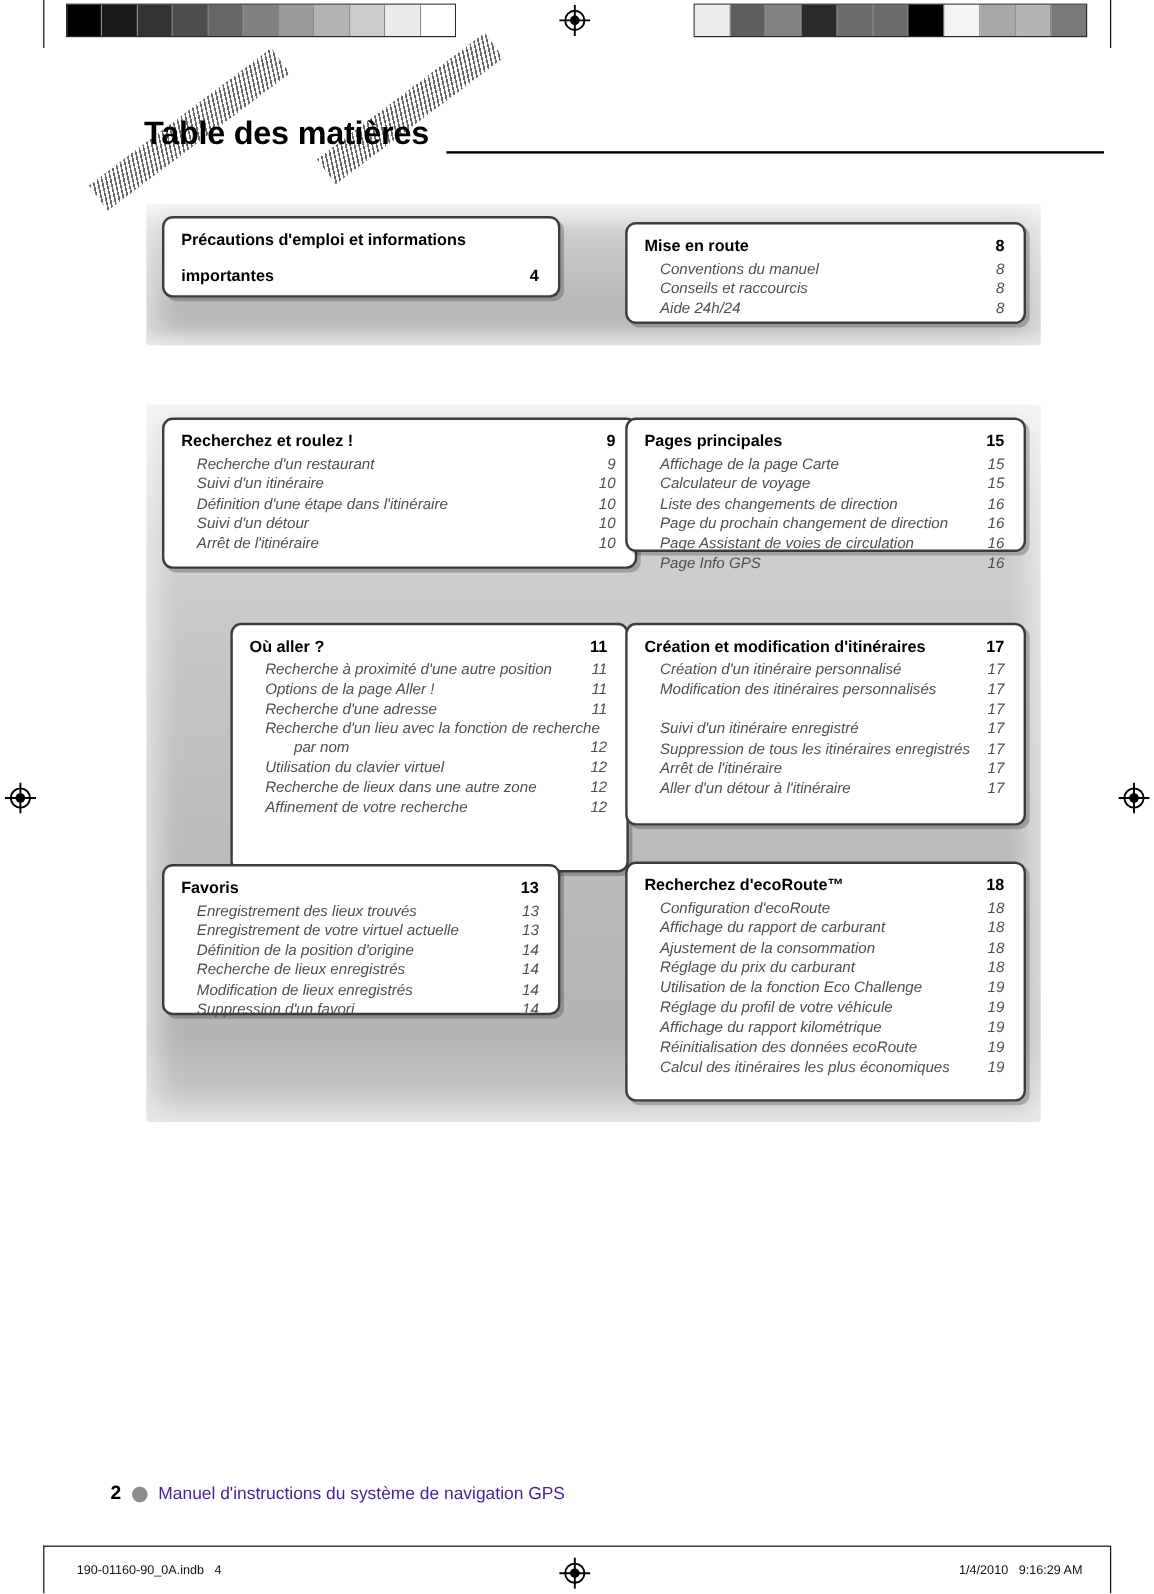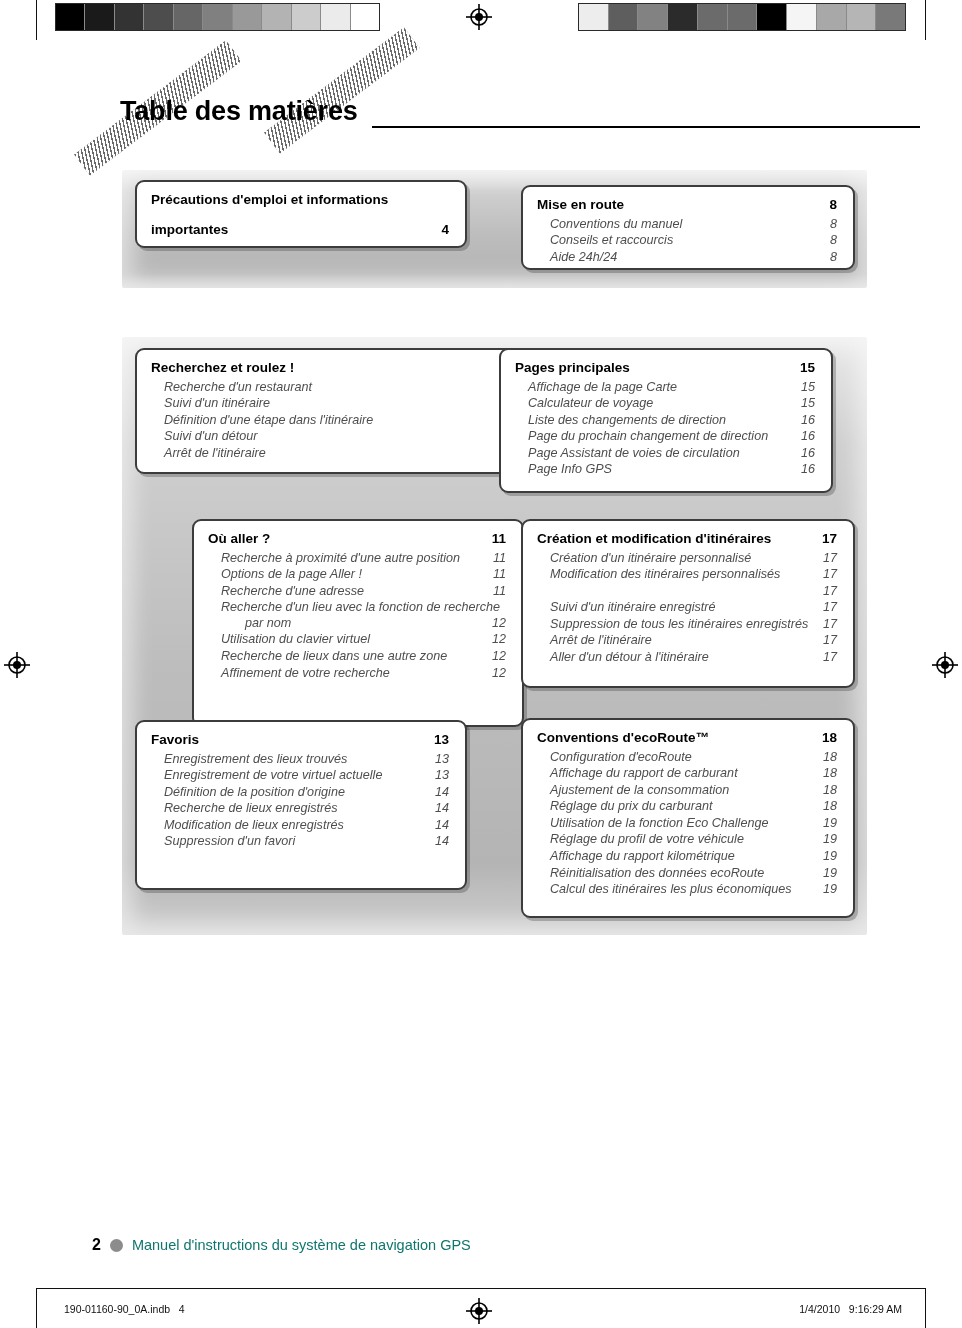--- a/index.html
+++ b/index.html
@@ -163,24 +163,24 @@
     margin-bottom: 0;
   }
   .entry.head.twoline .label  { display: block; }
   .entry.head.twoline .label2 { display: block; margin-top: 16px; }
   .entry.head.twoline .page   { position: absolute; right: 0; bottom: 0; }
 
   
   #card-precautions { left: 135px; top: 180px; width: 332px; height: 68px; }
   #card-miseenroute { left: 521px; top: 185px; width: 334px; height: 85px; }
   #card-recherchez  { left: 135px; top: 348px; width: 396px; height: 126px; }
-  #card-pages       { left: 499px; top: 348px; width: 334px; height: 145px; }
+  #card-pages       { left: 521px; top: 348px; width: 334px; height: 112px; }
   #card-ouaaller    { left: 151px; top: 519px; width: 332px; height: 208px; margin-left: 41px; }
   #card-creation    { left: 521px; top: 519px; width: 334px; height: 169px; }
-  #card-favoris     { left: 135px; top: 720px; width: 332px; height: 170px; }
+  #card-favoris     { left: 135px; top: 720px; width: 332px; height: 126px; }
   #card-ecoroute    { left: 521px; top: 718px; width: 334px; height: 200px; }
 
   
   #footer {
     position: absolute;
     left: 92px;
     top: 1236px;
     display: flex;
     align-items: center;
     gap: 9px;
@@ -192,21 +192,21 @@
     color: #000;
   }
   #footer .fdot {
     width: 13px; height: 13px;
     border-radius: 50%;
     background: #8c8c8c;
     display: inline-block;
   }
   #footer .ftext {
     font-size: 14.5px;
-    color: #0f766e;
+    color: #4c1d95;
   }
 
   
   .slug {
     position: absolute;
     top: 1303px;
     font-family: "Liberation Sans", sans-serif;
     font-size: 10.5px;
     color: #111;
     white-space: pre;
@@ -512,21 +512,21 @@
   </div>
   <div class="entry sub">
     <span class="label">Suppression d'un favori</span>
     <span class="filler"></span>
     <span class="page">14</span>
   </div>
 </div>
 
 <div class="card" id="card-ecoroute">
   <div class="entry head">
-    <span class="label">Conventions d'ecoRoute™</span>
+    <span class="label">Recherchez d'ecoRoute™</span>
     <span class="filler"></span>
     <span class="page">18</span>
   </div>
   <div class="entry sub">
     <span class="label">Configuration d'ecoRoute</span>
     <span class="filler"></span>
     <span class="page">18</span>
   </div>
   <div class="entry sub">
     <span class="label">Affichage du rapport de carburant</span>

